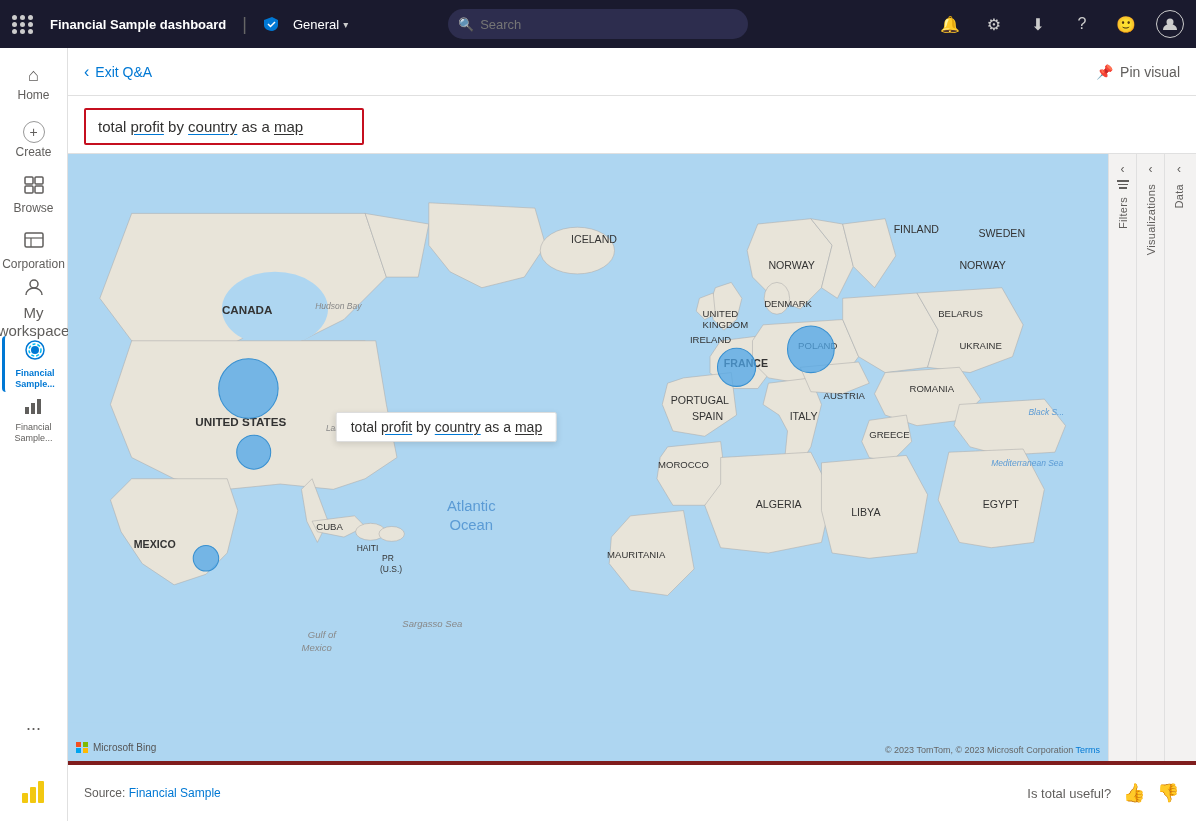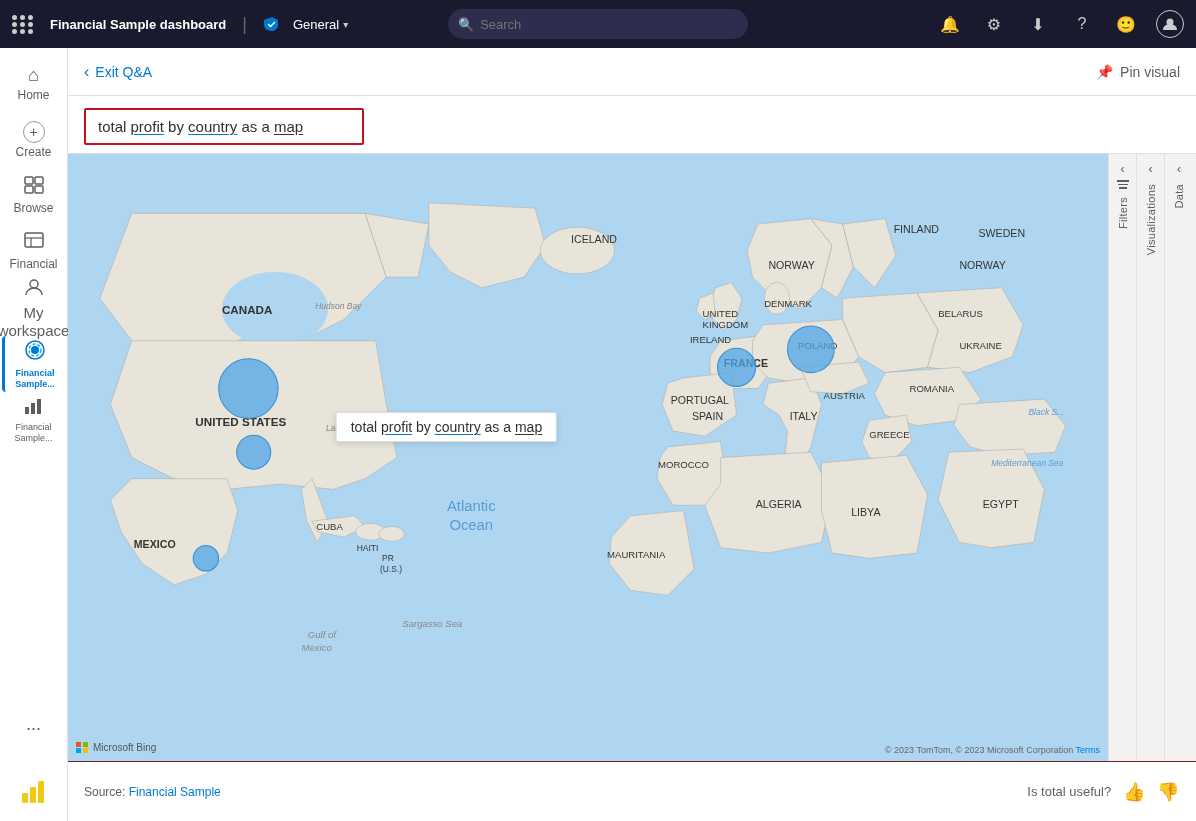--- a/index.html
+++ b/index.html
@@ -216,21 +216,21 @@
     .map-wrap {
       flex: 1;
       position: relative;
       overflow: hidden;
     }
 
     
     .bottom-bar {
       height: 60px;
       background: #fff;
-      border-top: 1px solid #7f1d1d;
+      border-top: 4px solid #7f1d1d;
       display: flex;
       align-items: center;
       padding: 0 16px;
       flex-shrink: 0;
     }
     .source-text {
       font-size: 12px;
       color: #605e5c;
     }
     .source-link {
@@ -347,21 +347,21 @@
       <span class="sidebar-item-label">Browse</span>
     </div>
     <div class="sidebar-item">
       <span class="sidebar-item-icon">
         <svg width="20" height="18" viewBox="0 0 20 18" fill="none">
           <rect x="1" y="1" width="18" height="14" rx="1.5" stroke="#605e5c" stroke-width="1.5"></rect>
           <line x1="1" y1="6" x2="19" y2="6" stroke="#605e5c" stroke-width="1.2"></line>
           <line x1="7" y1="6" x2="7" y2="15" stroke="#605e5c" stroke-width="1.2"></line>
         </svg>
       </span>
-      <span class="sidebar-item-label">Financial</span>
+      <span class="sidebar-item-label">Corporation</span>
     </div>
     <div class="sidebar-item">
       <span class="sidebar-item-icon">
         <svg width="20" height="20" viewBox="0 0 20 20" fill="none">
           <circle cx="10" cy="7" r="4" stroke="#605e5c" stroke-width="1.5"></circle>
           <path d="M2 18c0-4 3.6-7 8-7s8 3 8 7" stroke="#605e5c" stroke-width="1.5" fill="none"></path>
         </svg>
       </span>
       <span class="sidebar-item-label" style="font-size:15px;text-align:center;">My workspace</span>
     </div>

